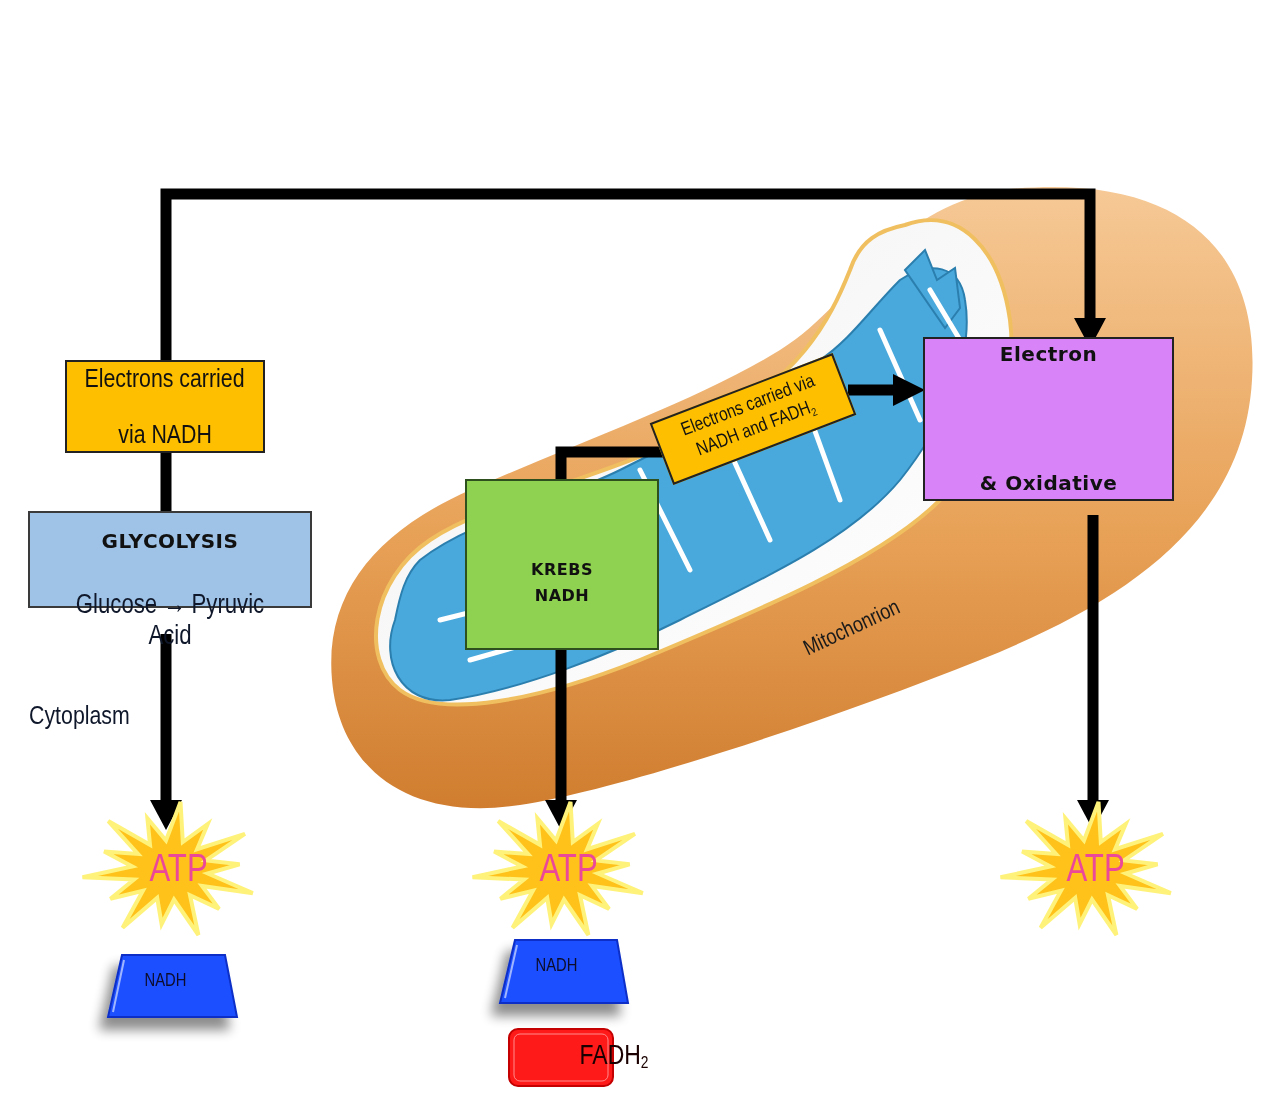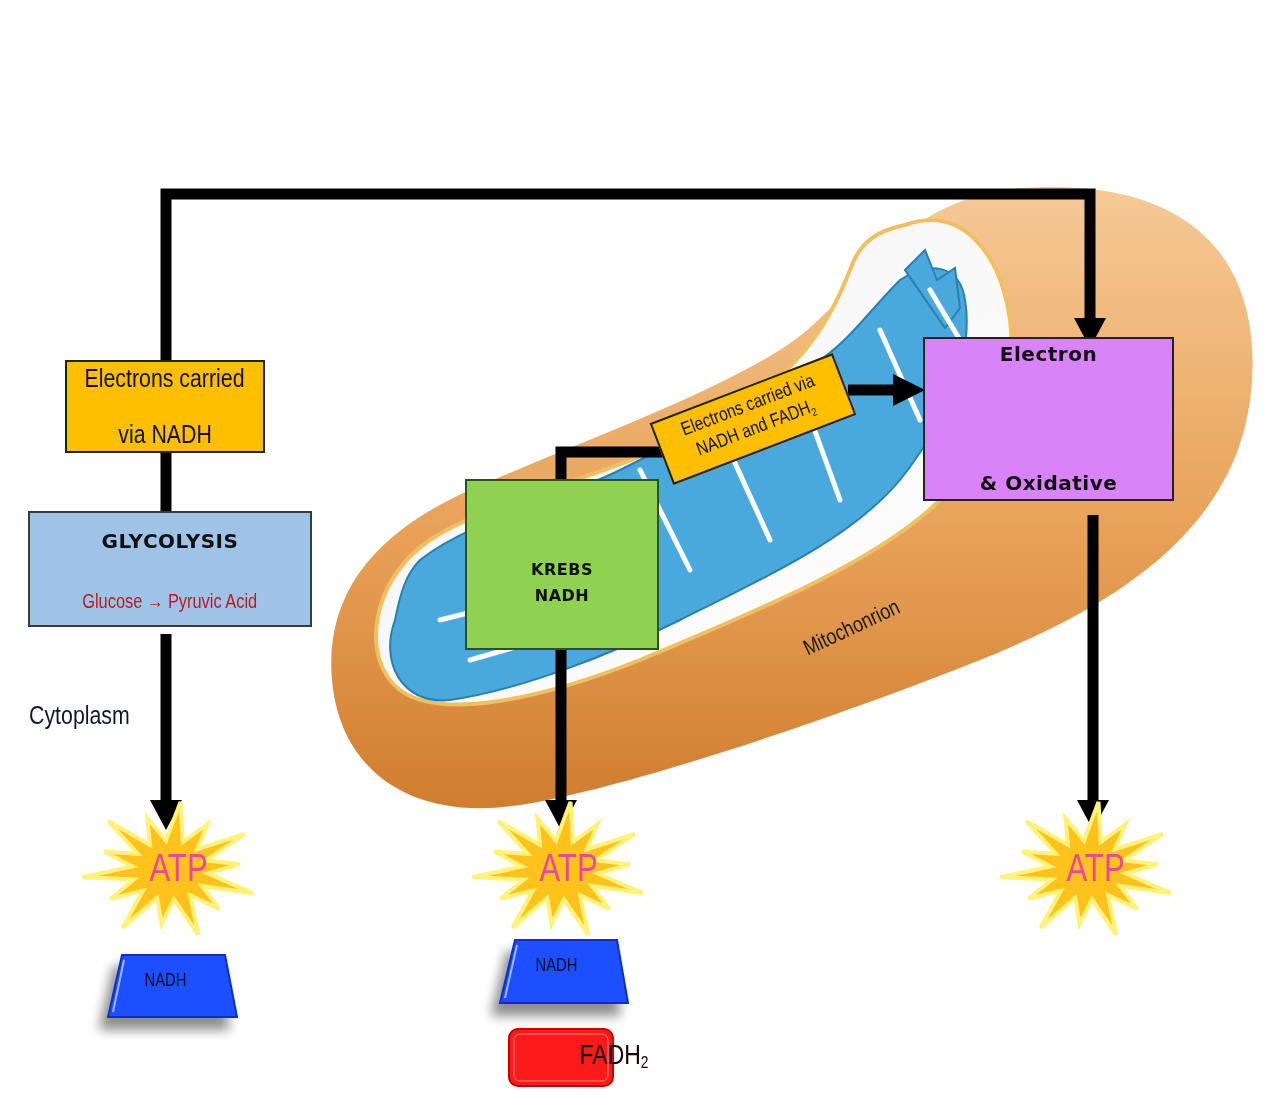--- a/index.html
+++ b/index.html
@@ -3,23 +3,23 @@
 <meta charset="utf-8">
 <style>
   html, body { margin: 0; padding: 0; background: #ffffff; }
   body { width: 1280px; height: 1097px; position: relative; overflow: hidden; font-family: "DejaVu Sans", sans-serif; }
   #stage { position: absolute; left: 0; top: 0; width: 1280px; height: 1097px; }
   svg#bg { position: absolute; left: 0; top: 0; }
   .box { position: absolute; box-sizing: border-box; border: 2px solid #222; display: flex; flex-direction: column; align-items: center; justify-content: space-between; text-align: center; }
   .cond { font-family: "Liberation Sans", sans-serif; transform: scaleX(0.82); display: inline-block; }
   .rounded-heavy { font-family: "DejaVu Sans", sans-serif; font-weight: bold; letter-spacing: 0.5px; }
   #nadh-gly-box { left: 65px; top: 360px; width: 200px; height: 93px; background: #fdbf00; font-size: 26px; line-height: 33px; color: #111; }
-  #glycolysis-box { left: 28px; top: 511px; width: 284px; height: 116px; background: #9fc3e6; border-color: #3a3a3a; }
+  #glycolysis-box { left: 28px; top: 511px; width: 284px; height: 97px; background: #9fc3e6; border-color: #3a3a3a; }
   #glycolysis-title { position: absolute; top: 16px; width: 100%; font-size: 20px; color: #111; }
-  #glycolysis-eq { position: absolute; top: 76px; width: 100%; font-size: 20px; color: #b91c1c; }
+  #glycolysis-eq { position: absolute; top: 76px; width: 100%; font-size: 27px; color: #0f172a; }
   #etc-box { left: 923px; top: 337px; width: 251px; height: 164px; background: #d883f7; font-size: 20px; line-height: 31px; color: #111; }
   #krebs-box { left: 465px; top: 479px; width: 194px; height: 171px; background: #8fd150; border-color: #2e4f1e; }
   #krebs-label { position: absolute; top: 60px; width: 100%; font-size: 16px; line-height: 26px; color: #111; margin-top: 16px; }
   #nadh-fadh-box { position: absolute; left: 655px; top: 386px; width: 196px; height: 66px; background: #fdbf00; border: 2px solid #222; box-sizing: border-box; transform-origin: center; transform: rotate(-21deg); display: flex; flex-direction: column; align-items: center; justify-content: center; font-size: 19px; line-height: 24px; color: #111; }
   .free-label { position: absolute; color: #0f172a; }
   #cytoplasm { left: 18px; top: 700px; font-size: 26px; }
   #mito-label { left: 800px; top: 640px; font-size: 22px; transform: rotate(-25deg); transform-origin: left bottom; color: #1a1a1a; }
   .atp-text { position: absolute; font-size: 38px; color: #ec4899; font-family: "Liberation Sans", sans-serif; }
   .nadh-text { position: absolute; font-size: 18px; color: #0d0d2a; font-family: "Liberation Sans", sans-serif; }
   .fadh-text { position: absolute; font-size: 28px; color: #1a0000; font-family: "Liberation Sans", sans-serif; }

